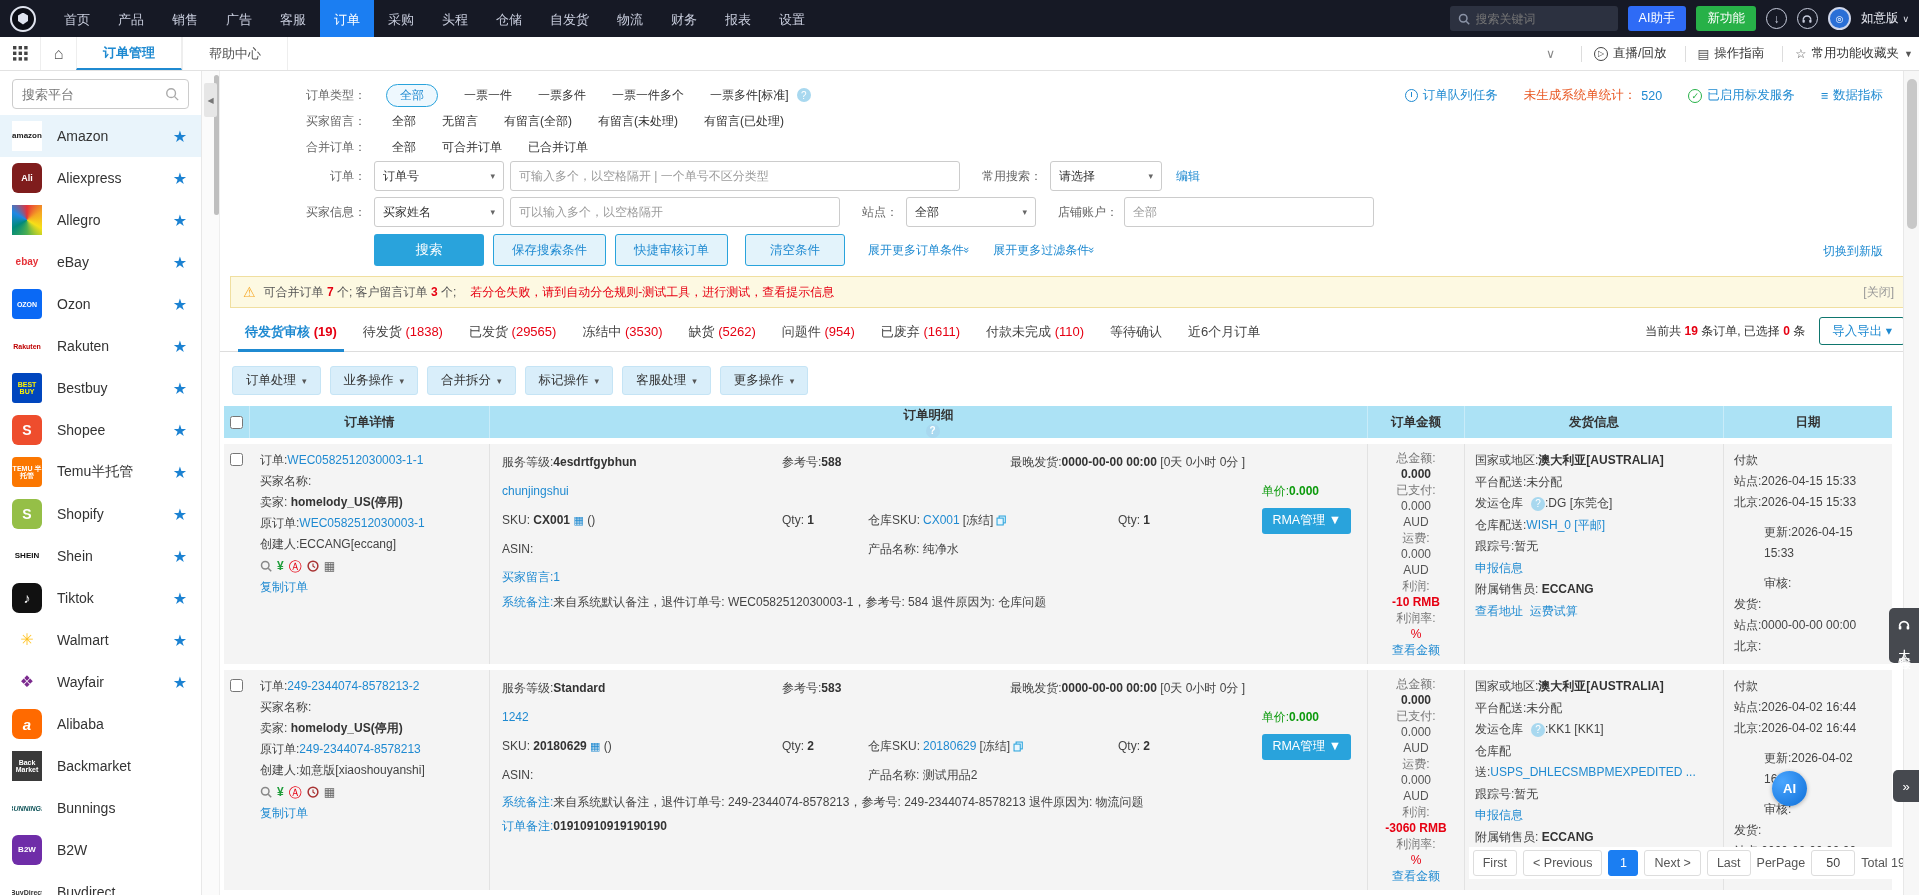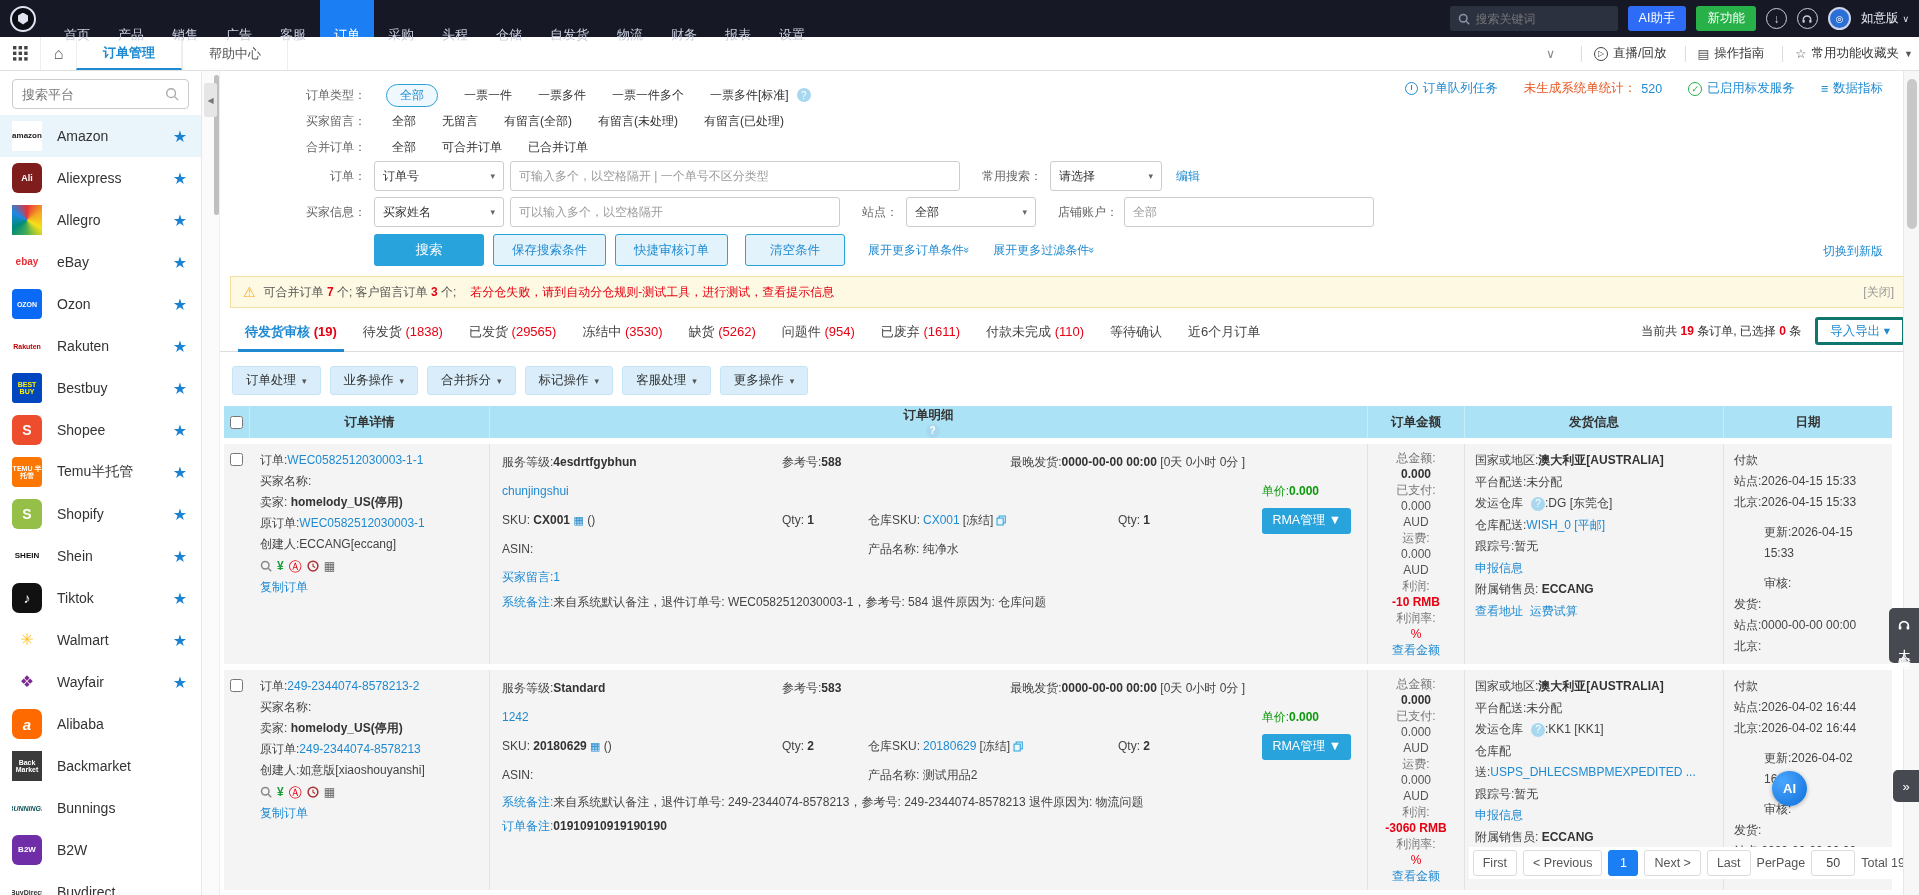--- a/index.html
+++ b/index.html
@@ -4,21 +4,21 @@
 <style>
 *{box-sizing:border-box;margin:0;padding:0;font-family:"Liberation Sans","DejaVu Sans",sans-serif;}
 html,body{width:1919px;height:895px;overflow:hidden;background:#fff;font-size:12px;color:#333;}
 a{color:#1f8ad1;text-decoration:none;cursor:pointer;}
 b{color:#333;}
 
 .topnav{height:37px;background:#161925;display:flex;align-items:center;color:#c9cede;position:relative;}
 .logo{width:26px;height:26px;border-radius:50%;background:#0c0e16;border:2px solid #dfe3ee;margin:0 14px 0 10px;display:flex;align-items:center;justify-content:center;}
 .logo-core{width:10px;height:12px;background:#dfe3ee;clip-path:polygon(50% 0,100% 25%,100% 70%,50% 100%,0 70%,0 25%);}
 .nav-menu{display:flex;height:37px;}
-.nav-item{padding:16px 14px;line-height:37px;font-size:13px;cursor:pointer;white-space:nowrap;}
+.nav-item{padding:1px 14px;line-height:37px;font-size:13px;cursor:pointer;white-space:nowrap;}
 .nav-item.active{background:#1b7ef2;color:#fff;}
 .nav-right{margin-left:auto;display:flex;align-items:center;gap:10px;padding-right:10px;}
 .nav-search{width:168px;height:25px;background:#2c3140;border-radius:3px;display:flex;align-items:center;padding:0 8px;color:#8b93a6;gap:6px;}
 .nav-search input{background:transparent;border:none;outline:none;color:#aeb5c6;width:120px;font-size:12px;}
 .nav-btn{height:25px;line-height:25px;padding:0 11px;border-radius:3px;color:#fff;font-size:12.5px;cursor:pointer;white-space:nowrap;}
 .btn-ai{background:#2e6bf6;}
 .btn-new{background:#27b148;}
 .nav-circle{width:21px;height:21px;border:1.6px solid #c9cede;border-radius:50%;display:flex;align-items:center;justify-content:center;font-size:12px;cursor:pointer;}
 .avatar{width:23px;height:23px;border-radius:50%;background:#2a6fd6;border:2px solid #cfd6ea;display:flex;align-items:center;justify-content:center;color:#fff;font-size:9px;}
 .nav-version{font-size:12.5px;color:#e8eaf2;display:flex;align-items:center;gap:4px;cursor:pointer;}
@@ -43,21 +43,21 @@
 .plat-icon{width:30px;height:30px;margin-right:15px;display:flex;align-items:center;justify-content:center;text-align:center;flex:none;overflow:hidden;line-height:1;}
 .plat-icon.allegro{border-radius:50%;background:conic-gradient(#e53238,#f5a623,#f7e017,#4caf50,#00897b,#1e88e5,#e53238);}
 .plat-name{font-size:14px;color:#333;flex:1;white-space:nowrap;}
 .star{color:#1b82d2;font-size:16px;width:18px;text-align:center;}
 .collapse-strip{width:18px;background:#fbfbfb;border-right:1px solid #eee;position:relative;flex:none;}
 .collapse-btn{position:absolute;top:12px;left:2px;width:13px;height:34px;background:#e6e6e6;border-radius:2px;color:#777;font-size:8px;display:flex;align-items:center;justify-content:center;cursor:pointer;}
 .sb-scroll{position:absolute;right:0;top:4px;width:5px;height:140px;background:#bfbfbf;border-radius:3px;}
 
 .main{flex:1;position:relative;background:#fff;overflow:hidden;}
 .quicklinks{position:absolute;top:9px;right:36px;display:flex;gap:26px;font-size:12.5px;align-items:center;white-space:nowrap;}
-.ql{color:#1f8ad1;cursor:pointer;display:flex;align-items:center;gap:5px;}
+.ql{color:#1f8ad1;cursor:pointer;display:flex;align-items:center;gap:5px;margin-top:7px;}
 .ql .warnlb{color:#e8541e;}
 .chk-circle{width:14px;height:14px;border:1.4px solid #27b148;border-radius:50%;color:#27b148;font-size:9px;display:inline-flex;align-items:center;justify-content:center;}
 .clock-ic{width:13px;height:13px;border:1.3px solid #1f8ad1;border-radius:50%;position:relative;display:inline-block;}
 .clock-ic:after{content:"";position:absolute;left:5px;top:2px;width:1.5px;height:5px;background:#1f8ad1;}
 
 .fradios{position:absolute;top:11px;left:0;}
 .frow{display:flex;align-items:center;height:26px;}
 .flabel{width:146px;text-align:right;color:#666;flex:none;}
 .fopt{margin-left:26px;color:#333;cursor:pointer;white-space:nowrap;}
 .fopt.pill{border:1px solid #29a3dc;color:#1f8ad1;background:#eef8fe;border-radius:12px;padding:2px 13px;margin-left:20px;}
@@ -83,21 +83,21 @@
 .notice .redmsg{color:#e60012;margin-left:14px;}
 .notice .close{margin-left:auto;color:#999;cursor:pointer;}
 
 .otabs{position:absolute;top:243px;left:0;right:12px;height:38px;border-bottom:1px solid #ddd;display:flex;align-items:flex-end;padding-left:12px;}
 .otab{padding:0 13px 10px 13px;font-size:13px;color:#444;cursor:pointer;white-space:nowrap;position:relative;}
 .otab .cnt{color:#e60012;}
 .otab.active{color:#1f8ad1;font-weight:bold;}
 .otab.active:after{content:"";position:absolute;left:6px;right:6px;bottom:-1px;height:3px;background:#1f8ad1;}
 .tabinfo{position:absolute;top:246px;right:14px;display:flex;align-items:center;gap:14px;}
 .tabinfo .red{color:#e60012;font-weight:bold;}
-.btn-export{height:28px;padding:0 12px;background:#fff;border:3px solid #0f766e;color:#1f8ad1;border-radius:3px;font-size:12.5px;cursor:pointer;}
+.btn-export{height:28px;padding:0 12px;background:#fff;border:1px solid #0f766e;color:#1f8ad1;border-radius:3px;font-size:12.5px;cursor:pointer;}
 
 .actions{position:absolute;top:295px;left:12px;display:flex;gap:9px;}
 .act-btn{height:29px;padding:0 13px;background:#d9eefa;border:1px solid #c5e4f5;color:#333;border-radius:3px;font-size:12.5px;cursor:pointer;display:flex;align-items:center;gap:6px;}
 .act-btn .car{font-size:9px;color:#555;}
 
 .thead{position:absolute;top:335px;left:4px;width:1668px;height:32px;display:flex;background:#ace2f5;}
 .th{display:flex;align-items:center;justify-content:center;font-weight:bold;color:#333;border-right:1px solid #c9ecf9;font-size:12.5px;}
 .rows{position:absolute;top:373px;left:4px;width:1668px;}
 .orow{display:flex;background:#f4f4f4;min-height:210px;margin-bottom:6px;}
 .cell{border-right:1px solid #e2e2e2;padding:6px 10px;line-height:21px;color:#444;}

